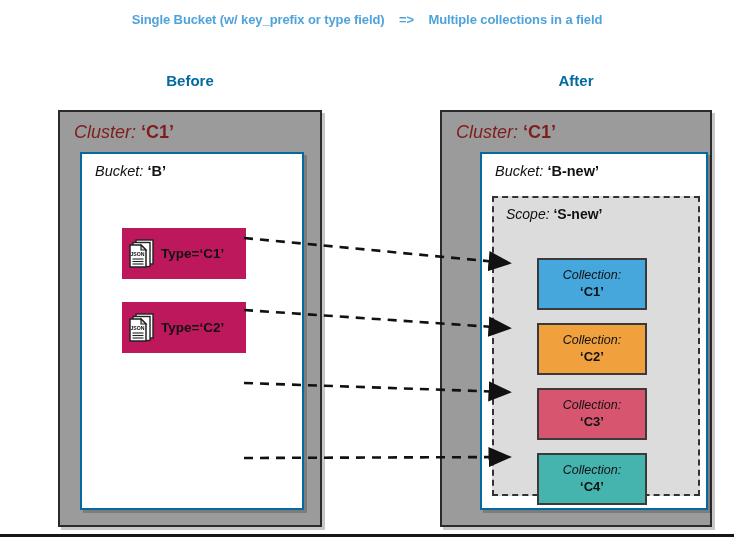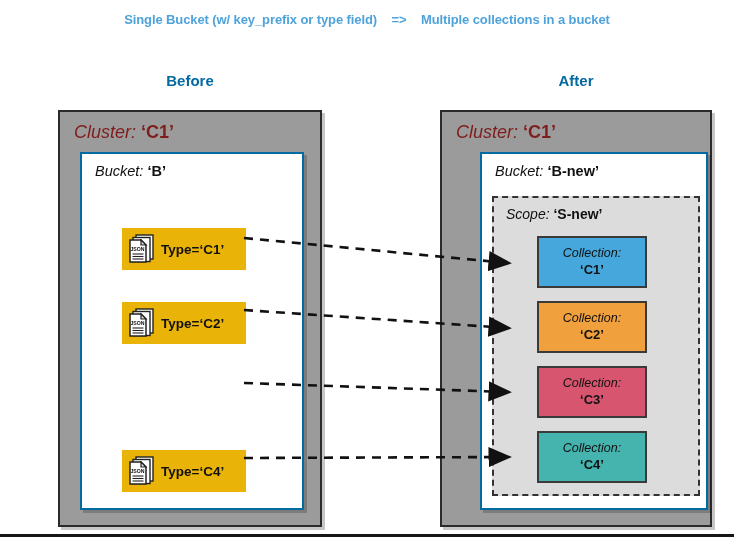--- a/index.html
+++ b/index.html
@@ -118,22 +118,22 @@
     white-space: nowrap;
   }
   #scope-label .kw { font-style: italic; font-weight: normal; }
   #scope-label .val { font-weight: bold; font-style: normal; }
 
   
   .type-row {
     position: absolute;
     left: 40px;
     width: 124px;
-    height: 42px;
-    background: #eab308;
+    height: 51px;
+    background: #be185d;
     display: flex;
     align-items: center;
     box-sizing: border-box;
   }
   .doc-icon {
     width: 30px;
     height: 32px;
     margin-left: 4px;
     margin-right: 5px;
     flex: 0 0 auto;
@@ -151,20 +151,21 @@
     left: 43px;
     width: 110px;
     height: 52px;
     border: 2px solid #3a3a3a;
     box-sizing: border-box;
     display: flex;
     flex-direction: column;
     align-items: center;
     justify-content: center;
     line-height: 1.22;
+    margin-top: 22px;
   }
   .collection-box .kw {
     font-size: 12.5px;
     font-style: italic;
     color: #111111;
   }
   .collection-box .val {
     font-size: 13px;
     font-weight: bold;
     color: #111111;
@@ -189,21 +190,21 @@
     height: 3px;
     background: #161616;
   }
 </style>
 </head>
 <body>
 
 <div id="title-bar">
   <span style="color: rgb(79, 163, 219);">Single Bucket (w/ key_prefix or type field)</span>
   <span id="title-arrow-sep" style="color: rgb(79, 163, 219);">=&gt;</span>
-  <span style="color: rgb(79, 163, 219);">Multiple collections in a bucket</span>
+  <span style="color: rgb(79, 163, 219);">Multiple collections in a field</span>
 </div>
 
 <div id="heading-before" class="col-heading">Before</div>
 <div id="heading-after" class="col-heading">After</div>
 
 <div id="cluster-before" class="cluster-box">
   <div class="cluster-label">
     <span class="kw">Cluster:</span>
     <span class="val">‘C1’</span>
   </div>
@@ -240,35 +241,20 @@
           <text x="11.5" y="18.2" font-family="'Liberation Sans',sans-serif" font-size="5.2" font-weight="bold" text-anchor="middle" fill="#111">JSON</text>
           <line x1="6.5" y1="21" x2="17.5" y2="21" stroke="#222" stroke-width="1.1"></line>
           <line x1="6.5" y1="23.5" x2="17.5" y2="23.5" stroke="#222" stroke-width="1.1"></line>
           <line x1="6.5" y1="26" x2="17.5" y2="26" stroke="#222" stroke-width="1.1"></line>
         </svg>
       </span>
       <span class="type-text">Type=‘C2’</span>
     </div>
 
 
-    <div class="type-row" style="top:296px">
-      <span class="doc-icon">
-        <svg width="30" height="32" viewBox="0 0 30 32">
-          <rect x="10" y="2" width="17" height="24" fill="#ffffff" stroke="#222" stroke-width="1.4"></rect>
-          <rect x="7" y="4.5" width="17" height="24" fill="#ffffff" stroke="#222" stroke-width="1.4"></rect>
-          <path d="M4 7 h11 l5 5 v17 H4 Z" fill="#ffffff" stroke="#222" stroke-width="1.5"></path>
-          <path d="M15 7 v5 h5 Z" fill="#dddddd" stroke="#222" stroke-width="1.2"></path>
-          <text x="11.5" y="18.2" font-family="'Liberation Sans',sans-serif" font-size="5.2" font-weight="bold" text-anchor="middle" fill="#111">JSON</text>
-          <line x1="6.5" y1="21" x2="17.5" y2="21" stroke="#222" stroke-width="1.1"></line>
-          <line x1="6.5" y1="23.5" x2="17.5" y2="23.5" stroke="#222" stroke-width="1.1"></line>
-          <line x1="6.5" y1="26" x2="17.5" y2="26" stroke="#222" stroke-width="1.1"></line>
-        </svg>
-      </span>
-      <span class="type-text">Type=‘C4’</span>
-    </div>
   </div>
 </div>
 
 <div id="cluster-after" class="cluster-box">
   <div class="cluster-label">
     <span class="kw">Cluster:</span>
     <span class="val">‘C1’</span>
   </div>
 
   <div id="bucket-after" class="bucket-box">

